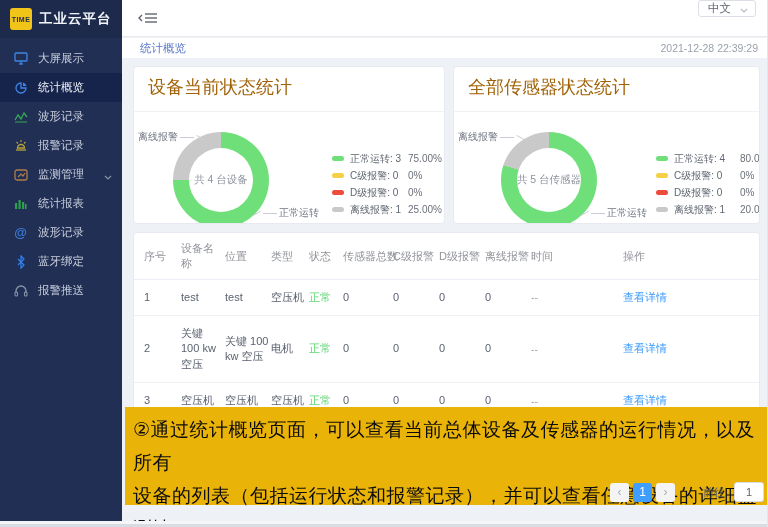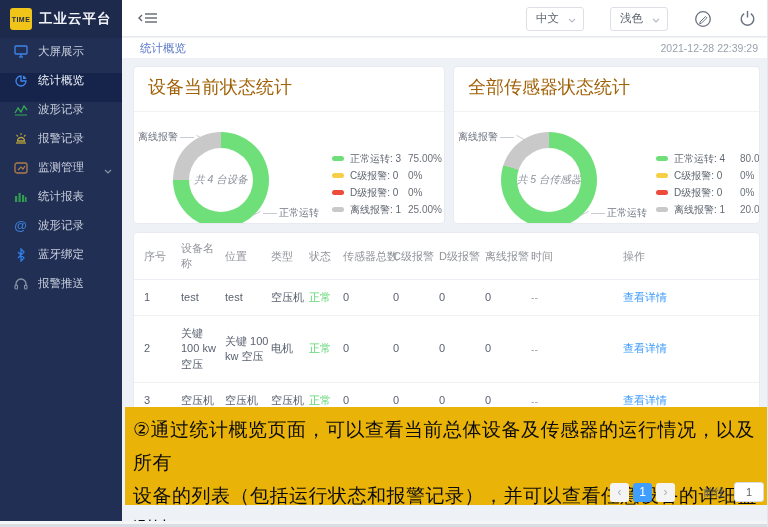--- a/index.html
+++ b/index.html
@@ -6,48 +6,48 @@
   body { font-family:"Liberation Sans","DejaVu Sans",sans-serif; background:#fff; }
   .screen { position:relative; width:768px; height:527px; overflow:hidden; background:#eef1f6; border-right:1px solid #e3e6eb; }
 
   
   .sidebar { position:absolute; left:0; top:0; width:122px; height:521px; background:#212f55; }
   .brand { height:38px; display:flex; align-items:center; padding-left:10px; gap:7px; background:#1d2a4b; }
   .logo { width:22px; height:22px; background:#f0c419; border-radius:3px; display:flex; align-items:center; justify-content:center;
           font-size:7px; font-weight:bold; color:#1d2a4b; letter-spacing:0.5px; }
   .brand-name { color:#f2f4fa; font-size:13.5px; font-weight:bold; letter-spacing:1px; }
   .menu { padding-top:6px; }
-  .menu-item { height:29px; display:flex; padding:0 10px 0 13px; cursor:pointer; }
+  .menu-item { height:29px; display:flex; align-items:center; padding:0 10px 0 13px; cursor:pointer; }
   .menu-item.active { background:#16234a; }
   .menu-item .mi-icon { width:15px; height:15px; margin-right:10px; display:flex; align-items:center; justify-content:center; flex:none; }
   .menu-item .mi-label { color:#c9cfdd; font-size:11.5px; }
   .menu-item.active .mi-label { color:#eef2fb; }
   .menu-item .mi-chevron { margin-left:auto; }
 
   
   .header { position:absolute; left:122px; top:0; width:646px; height:37px; background:#fff; border-bottom:1px solid #e8eaee; }
   .collapse { position:absolute; left:16px; top:10px; cursor:pointer; }
-  .header-right { position:absolute; right:12px; top:0; height:37px; display:flex; align-items:center; gap:26px; }
+  .header-right { position:absolute; right:12px; top:0; height:37px; display:flex; align-items:center; gap:26px;flex-direction:column; }
   .select { height:24px; min-width:57px; border:1px solid #dcdfe6; border-radius:3px; background:#fff; display:flex; align-items:center;
             justify-content:space-between; padding:0 7px 0 9px; gap:9px; color:#5f6670; font-size:11.5px; cursor:pointer; }
   .hicon { width:18px; height:18px; display:flex; align-items:center; justify-content:center; cursor:pointer; }
 
   
   .crumbbar { position:absolute; left:122px; top:38px; width:646px; height:20px; background:#fff; }
   .crumb { position:absolute; left:18px; top:3px; font-size:11.5px; color:#5a77c9; cursor:pointer; }
   .stamp { position:absolute; right:10px; top:4px; font-size:10.5px; color:#9aa1ad; }
 
   
   .card { position:absolute; background:#fff; border:1px solid #e7eaf0; border-radius:4px; overflow:hidden; }
   .card-head { padding:8px 14px 12px; font-size:18px; color:#a16207; border-bottom:1px solid #f0f2f5; }
   .card-body { position:relative; height:calc(100% - 31px); }
   .c1 { left:133px; top:66px; width:312px; height:158px; }
   .c2 { left:453px; top:66px; width:307px; height:158px; }
 
-  .donut { position:absolute; left:39px; top:20px; width:96px; height:96px; border-radius:50%; background:#ddd;font-style:italic; }
+  .donut { position:absolute; left:39px; top:20px; width:96px; height:96px; border-radius:50%; background:#ddd; }
   .c2 .donut { left:47px; }
   .donut .hole { position:absolute; inset:16px; background:#fff; border-radius:50%; display:flex; align-items:center; justify-content:center; }
   .center-label { font-size:10.5px; color:#8e939e; white-space:nowrap; }
 
   .callout { position:absolute; display:flex; align-items:center; gap:2px; font-size:10px; color:#707683; white-space:nowrap; }
   .co-offline { left:4px; top:18px; }
   .co-normal  { left:118px; top:94px; }
   .c2 .co-normal { left:126px; }
   .cl-line { width:14px; height:1px; background:#c7ccd4; display:inline-block; }
   .cl-diag-down { transform:rotate(28deg); }

